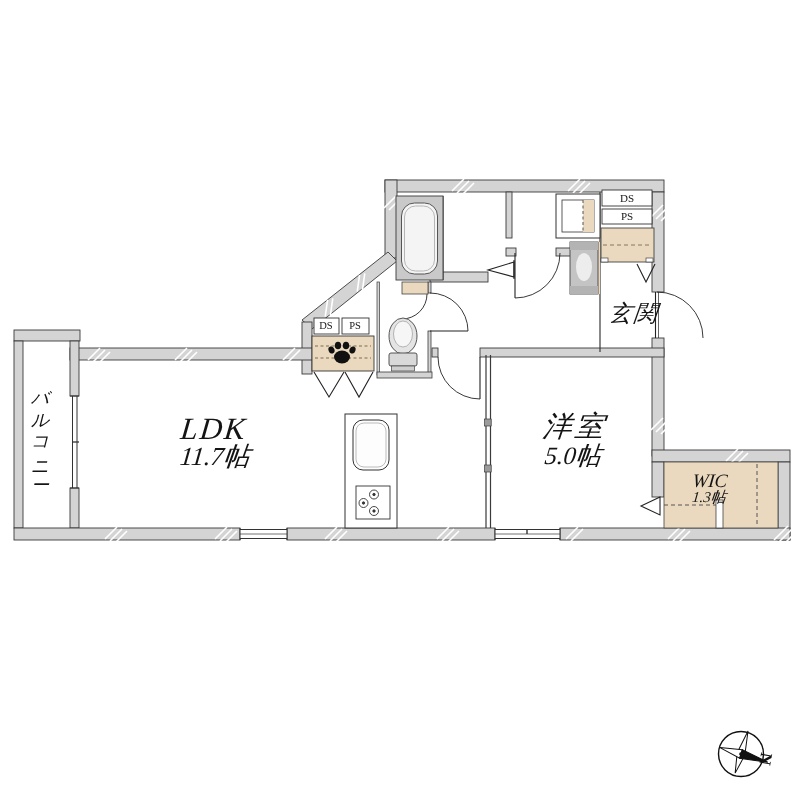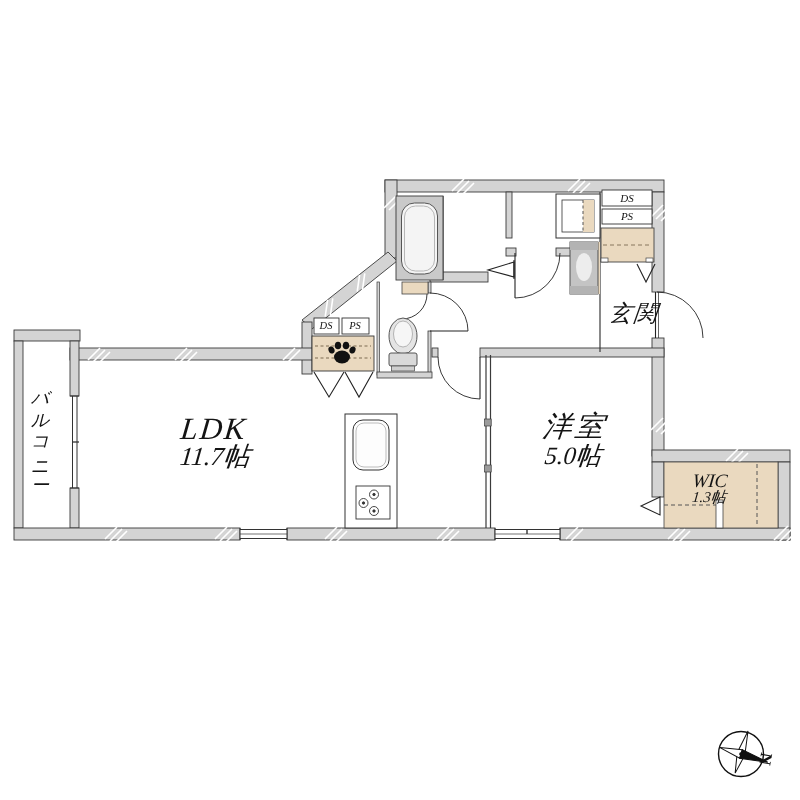--- a/index.html
+++ b/index.html
@@ -1,21 +1,21 @@
 <!DOCTYPE html>
 <html><head>
 <meta charset="utf-8">
 <style>
   html,body{margin:0;padding:0;background:#fff;}
   .stage{position:relative;width:800px;height:800px;background:#fff;overflow:hidden;
          font-family:"Liberation Serif","DejaVu Serif",serif;}
   .stage svg{position:absolute;left:0;top:0;}
   .lbl{position:absolute;color:#141414;white-space:nowrap;
        transform:translate(-50%,-50%);line-height:1;}
-  .it{font-style:italic;}
+  .it{}
   .cjk{font-style:italic;transform:translate(-50%,-50%) skewX(-6deg);}
   .ldk-name{font-size:31px;letter-spacing:2px;}
   .ldk-size{font-size:26px;}
   .yo-name{font-size:29px;letter-spacing:3px;}
   .yo-size{font-size:25px;}
   .wic-name{font-size:19px;}
   .wic-size{font-size:15px;}
   .genkan{font-size:23px;letter-spacing:2px;}
   .duct{font-size:11px;}
   .duct-s{font-size:10.5px;}

